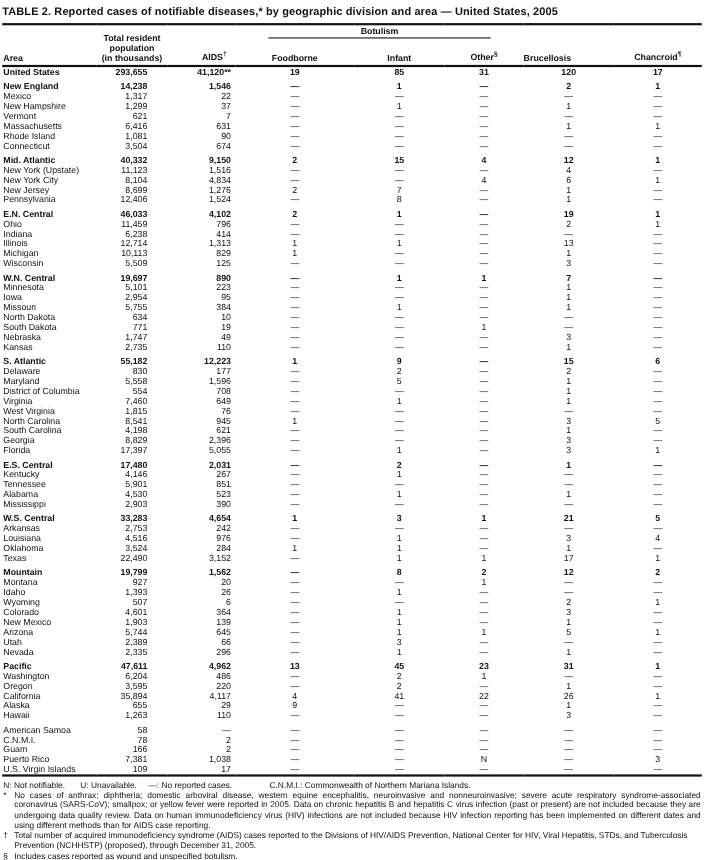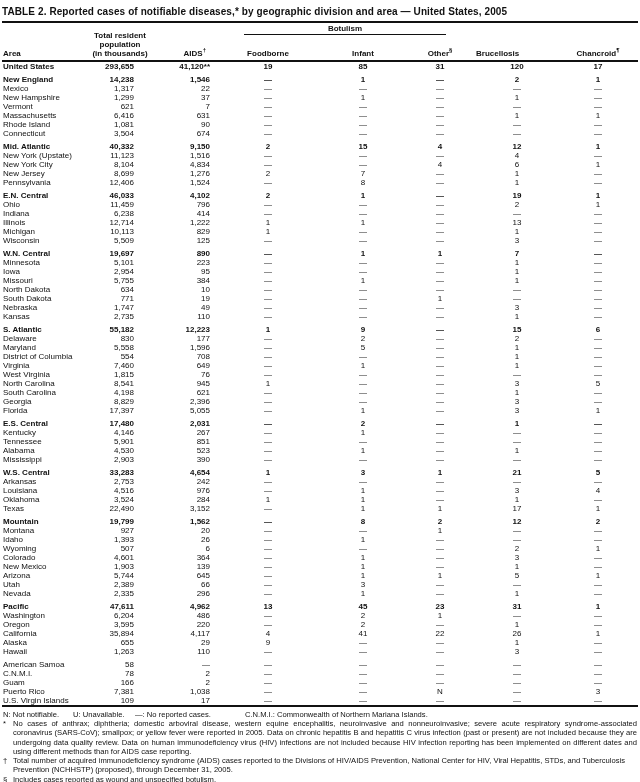--- a/index.html
+++ b/index.html
@@ -277,21 +277,21 @@
           <td>414</td>
           <td>—</td>
           <td>—</td>
           <td>—</td>
           <td>—</td>
           <td>—</td>
         </tr>
         <tr>
           <td>Illinois</td>
           <td>12,714</td>
-          <td>1,222</td>
+          <td>1,313</td>
           <td>1</td>
           <td>1</td>
           <td>—</td>
           <td>13</td>
           <td>—</td>
         </tr>
         <tr>
           <td>Michigan</td>
           <td>10,113</td>
           <td>829</td>

